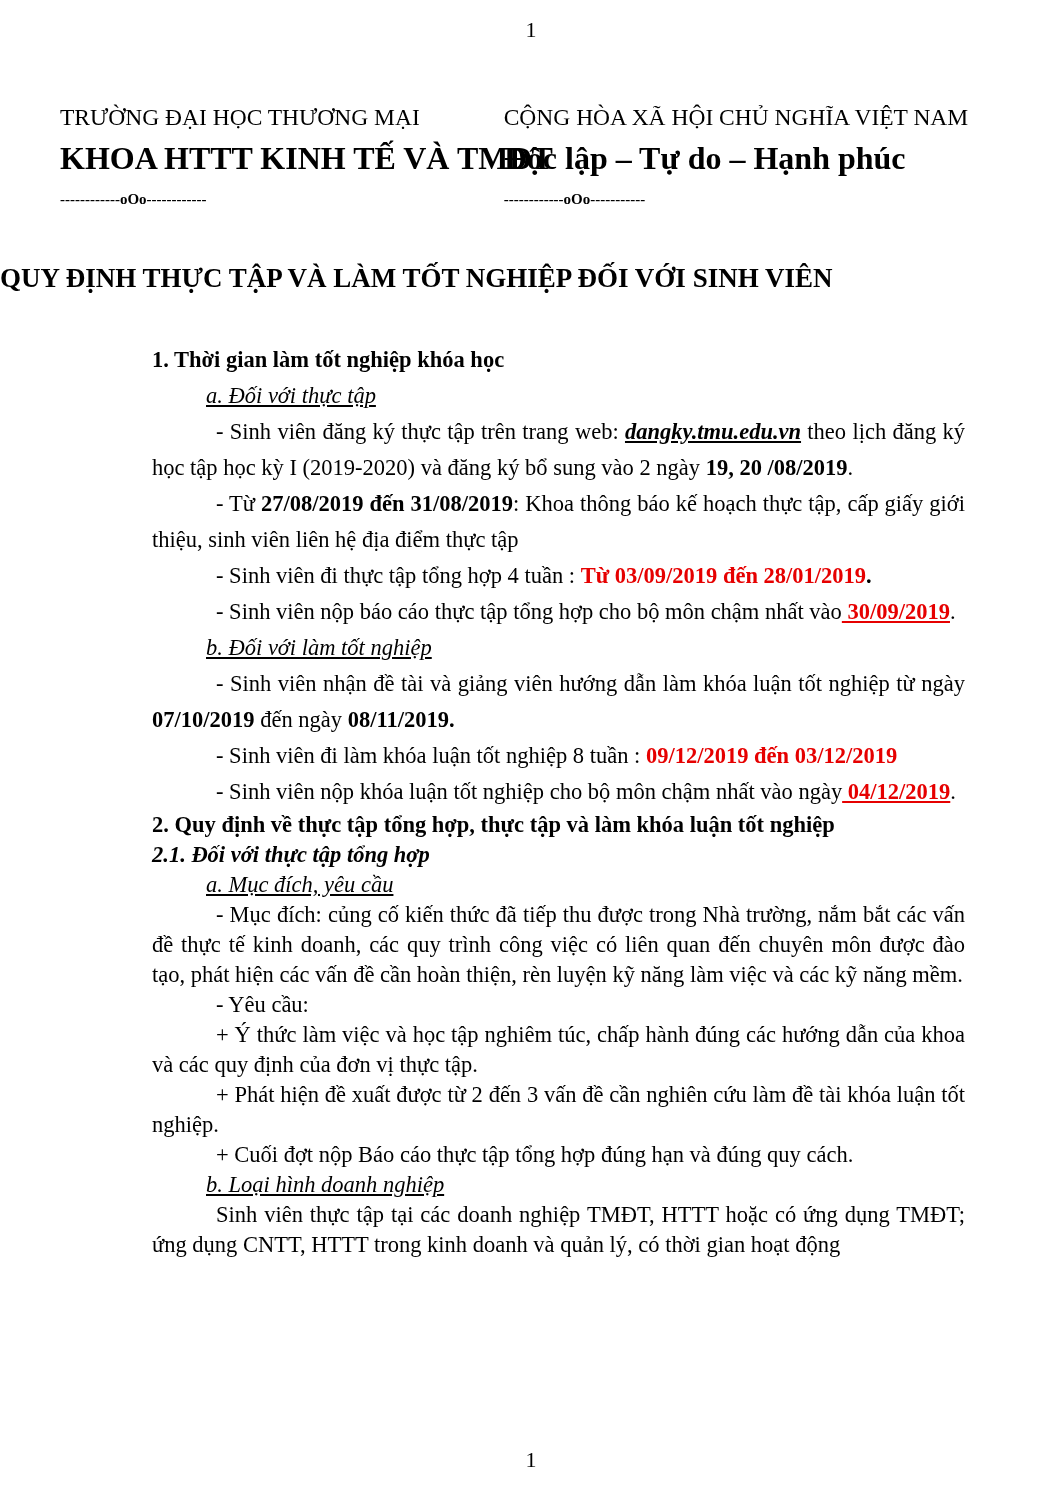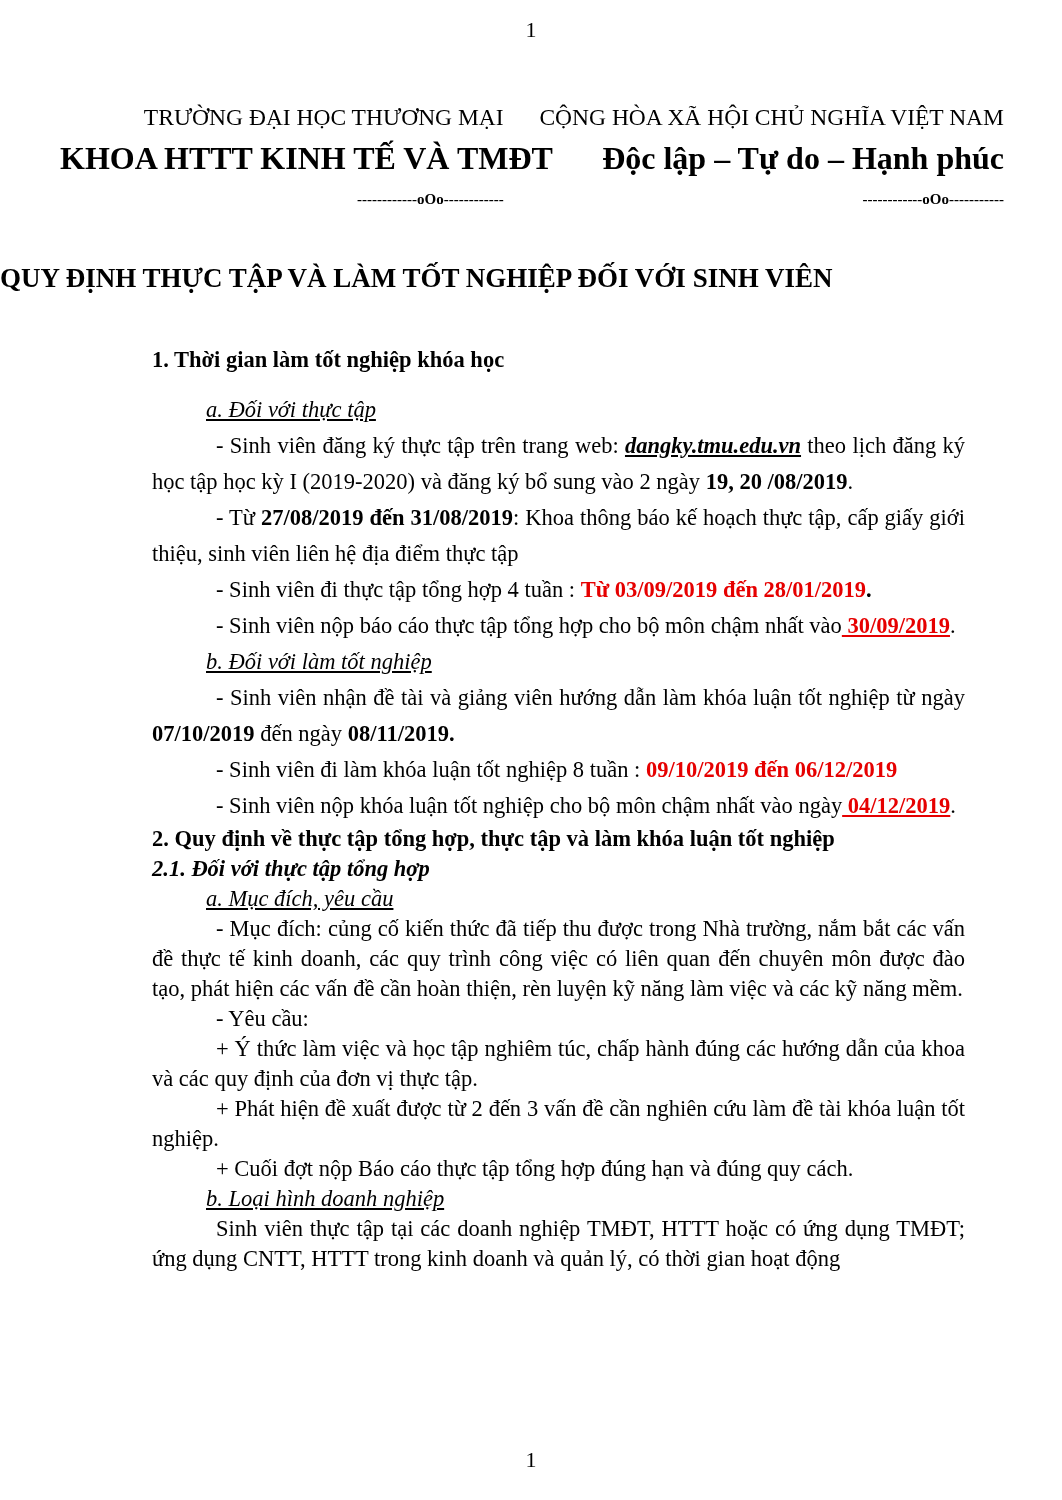--- a/index.html
+++ b/index.html
@@ -27,21 +27,21 @@
     line-height: 28px;
   }
   .pg-top { top: 16px; }
   .pg-bottom { bottom: 26px; }
 
   .header-row {
     display: flex;
     padding: 97px 58px 0 60px;
     box-sizing: border-box;
   }
-  .header-col { text-align: right; }
+  .header-col { text-align: left; }
   .header-col.left  { width: 47%; }
   .header-col.right { width: 53%; }
   .hl { line-height: 41px; white-space: nowrap; }
   .hl-1 { font-size: 23.5px; }
   .hl-2 { font-size: 32px; font-weight: bold; }
   .hl-3 { font-size: 15px; font-weight: bold; }
 
   .doc-title {
     margin-top: 35px;
     font-weight: bold;
@@ -59,21 +59,21 @@
     text-align: justify;
     text-indent: 64px;
   }
   .s-a { line-height: 36px; }
   .s-b { line-height: 30px; }
   .t-heading1 {
     font-weight: bold;
     text-indent: 0;
     text-align: left;
   }
-  .t-heading1.first { margin-bottom: 14px; }
+  .t-heading1.first { }
   .t-heading2 {
     font-weight: bold;
     font-style: italic;
     text-indent: 0;
     text-align: left;
   }
   .t-subheading {
     font-style: italic;
     text-decoration: underline;
     text-indent: 54px;
@@ -110,21 +110,21 @@
 
   <div class="doc-body">
       <p class="p t-heading1 s-a first"><span>1. Thời gian làm tốt nghiệp khóa học</span></p>
       <p class="p t-subheading s-a"><span>a. Đối với thực tập</span></p>
       <p class="p t-para s-a"><span>- Sinh viên đăng ký thực tập trên trang web: </span><span class="r-bold r-italic r-underline">dangky.tmu.edu.vn</span><span> theo lịch đăng ký học tập học kỳ I (2019-2020) và đăng ký bổ sung vào 2 ngày </span><span class="r-bold">19, 20 /08/2019</span><span>.</span></p>
       <p class="p t-para s-a"><span>- Từ </span><span class="r-bold">27/08/2019 đến 31/08/2019</span><span>: Khoa thông báo kế hoạch thực tập, cấp giấy giới thiệu, sinh viên liên hệ địa điểm thực tập</span></p>
       <p class="p t-para s-a"><span>- Sinh viên đi thực tập tổng hợp 4 tuần : </span><span class="r-red r-bold">Từ 03/09/2019 đến 28/01/2019</span><span class="r-bold">.</span></p>
       <p class="p t-para s-a"><span>- Sinh viên nộp báo cáo thực tập tổng hợp cho bộ môn chậm nhất vào</span><span class="r-red r-bold r-underline"> 30/09/2019</span><span>.</span></p>
       <p class="p t-subheading s-a"><span>b. Đối với làm tốt nghiệp</span></p>
       <p class="p t-para s-a"><span>- Sinh viên nhận đề tài và giảng viên hướng dẫn làm khóa luận tốt nghiệp từ ngày </span><span class="r-bold">07/10/2019</span><span> đến ngày </span><span class="r-bold">08/11/2019.</span></p>
-      <p class="p t-para s-a"><span>- Sinh viên đi làm khóa luận tốt nghiệp 8 tuần : </span><span class="r-red r-bold">09/10/2019 đến 06/12/2019</span></p>
+      <p class="p t-para s-a"><span>- Sinh viên đi làm khóa luận tốt nghiệp 8 tuần : </span><span class="r-red r-bold">09/12/2019 đến 03/12/2019</span></p>
       <p class="p t-para s-a"><span>- Sinh viên nộp khóa luận tốt nghiệp cho bộ môn chậm nhất vào ngày</span><span class="r-red r-bold r-underline"> 04/12/2019</span><span>.</span></p>
       <p class="p t-heading1 s-b"><span>2. Quy định về thực tập tổng hợp, thực tập và làm khóa luận tốt nghiệp</span></p>
       <p class="p t-heading2 s-b"><span>2.1. Đối với thực tập tổng hợp</span></p>
       <p class="p t-subheading s-b"><span>a. Mục đích, yêu cầu</span></p>
       <p class="p t-para s-b"><span>- Mục đích: củng cố kiến thức đã tiếp thu được trong Nhà trường, nắm bắt các vấn đề thực tế kinh doanh, các quy trình công việc có liên quan đến chuyên môn được đào tạo, phát hiện các vấn đề cần hoàn thiện, rèn luyện kỹ năng làm việc và các kỹ năng mềm.</span></p>
       <p class="p t-para s-b"><span>- Yêu cầu:</span></p>
       <p class="p t-para s-b"><span>+ Ý thức làm việc và học tập nghiêm túc, chấp hành đúng các hướng dẫn của khoa và các quy định của đơn vị thực tập.</span></p>
       <p class="p t-para s-b"><span>+ Phát hiện đề xuất được từ 2 đến 3 vấn đề cần nghiên cứu làm đề tài khóa luận tốt nghiệp.</span></p>
       <p class="p t-para s-b"><span>+ Cuối đợt nộp Báo cáo thực tập tổng hợp đúng hạn và đúng quy cách.</span></p>
       <p class="p t-subheading s-b"><span>b. Loại hình doanh nghiệp</span></p>

